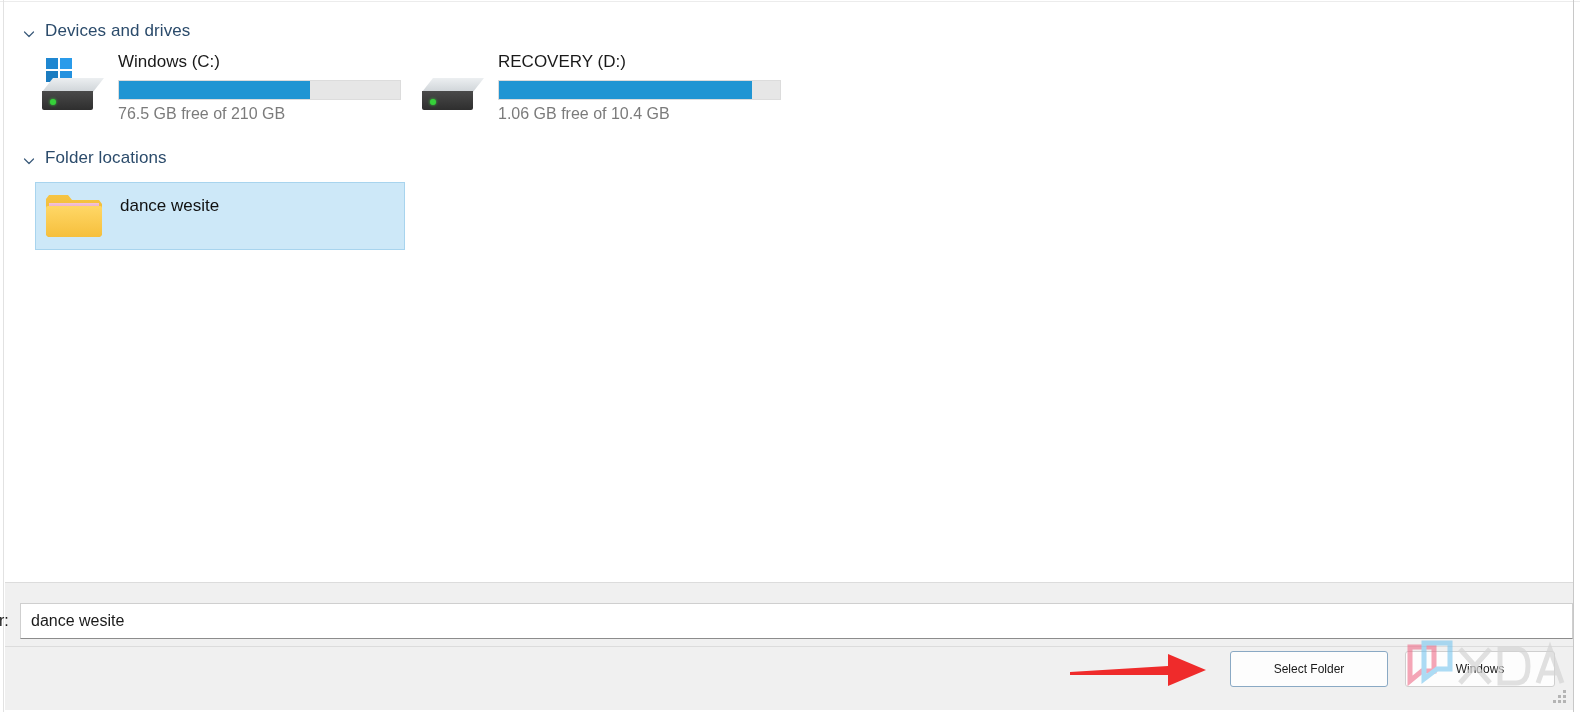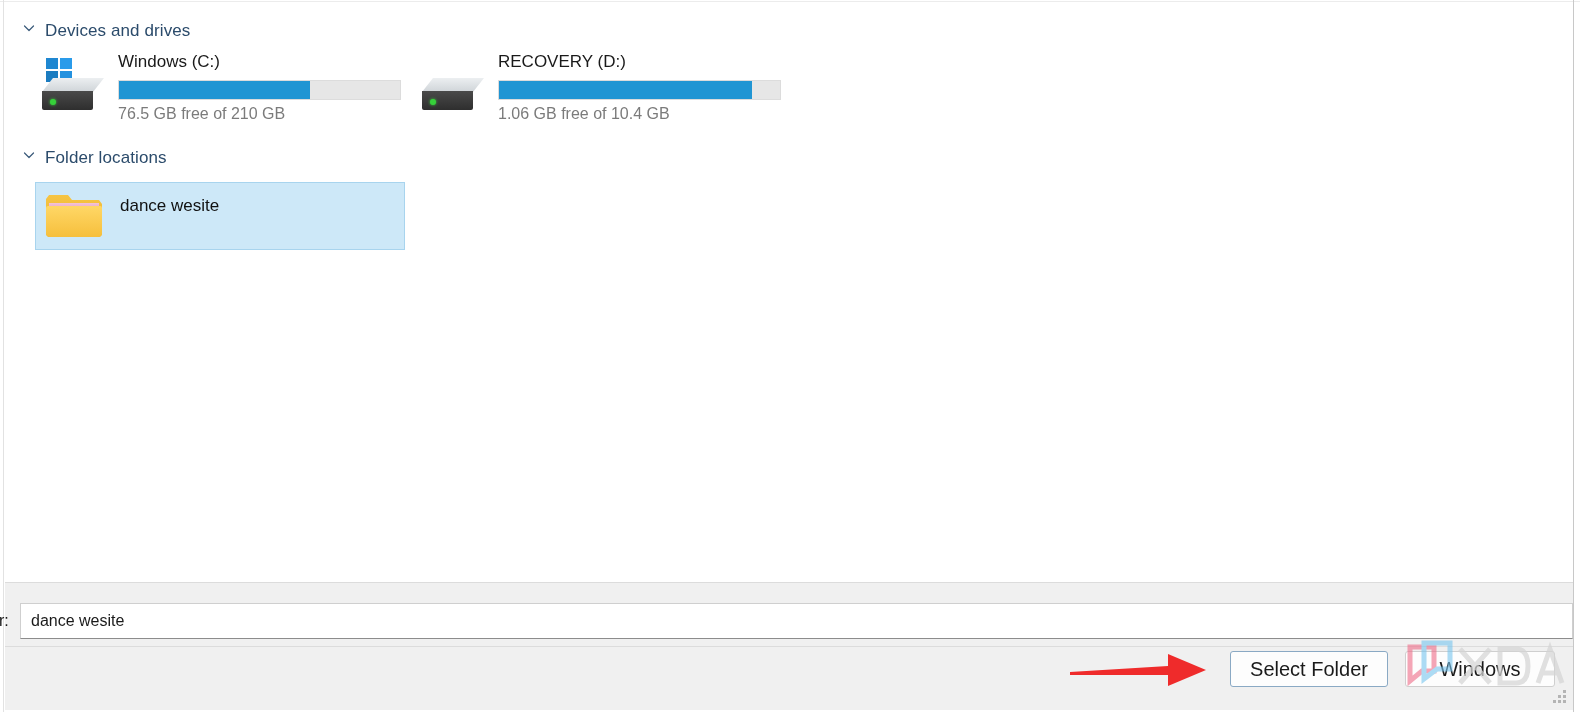--- a/index.html
+++ b/index.html
@@ -50,21 +50,21 @@
     left: 5px; top: 2px;
     width: 1568px;
     height: 580px;
     background: #ffffff;
     overflow: hidden;
   }
 
   .group-header {
     position: absolute;
     display: flex;
-    align-items: flex-start;
+    align-items: flex-end;
     gap: 9px;
     color: #2b4b6b;
     font-size: 17px;
     letter-spacing: 0.1px;
     white-space: nowrap;
   }
   .group-header .chev {
     width: 14px;
     height: 14px;
     display: block;
@@ -284,21 +284,21 @@
   }
 
   .btn {
     position: absolute;
     height: 36px;
     background: #fdfdfd;
     border: 1px solid #cfcfcf;
     border-radius: 3px;
     box-sizing: border-box;
     font-family: "Liberation Sans", sans-serif;
-    font-size: 20px;
+    font-size: 12px;
     color: #1a1a1a;
     cursor: default;
   }
   #btn-select {
     left: 1225px;
     top: 69px;
     width: 158px;
     border: 1px solid #8aa9c4;
   }
   #btn-cancel {

